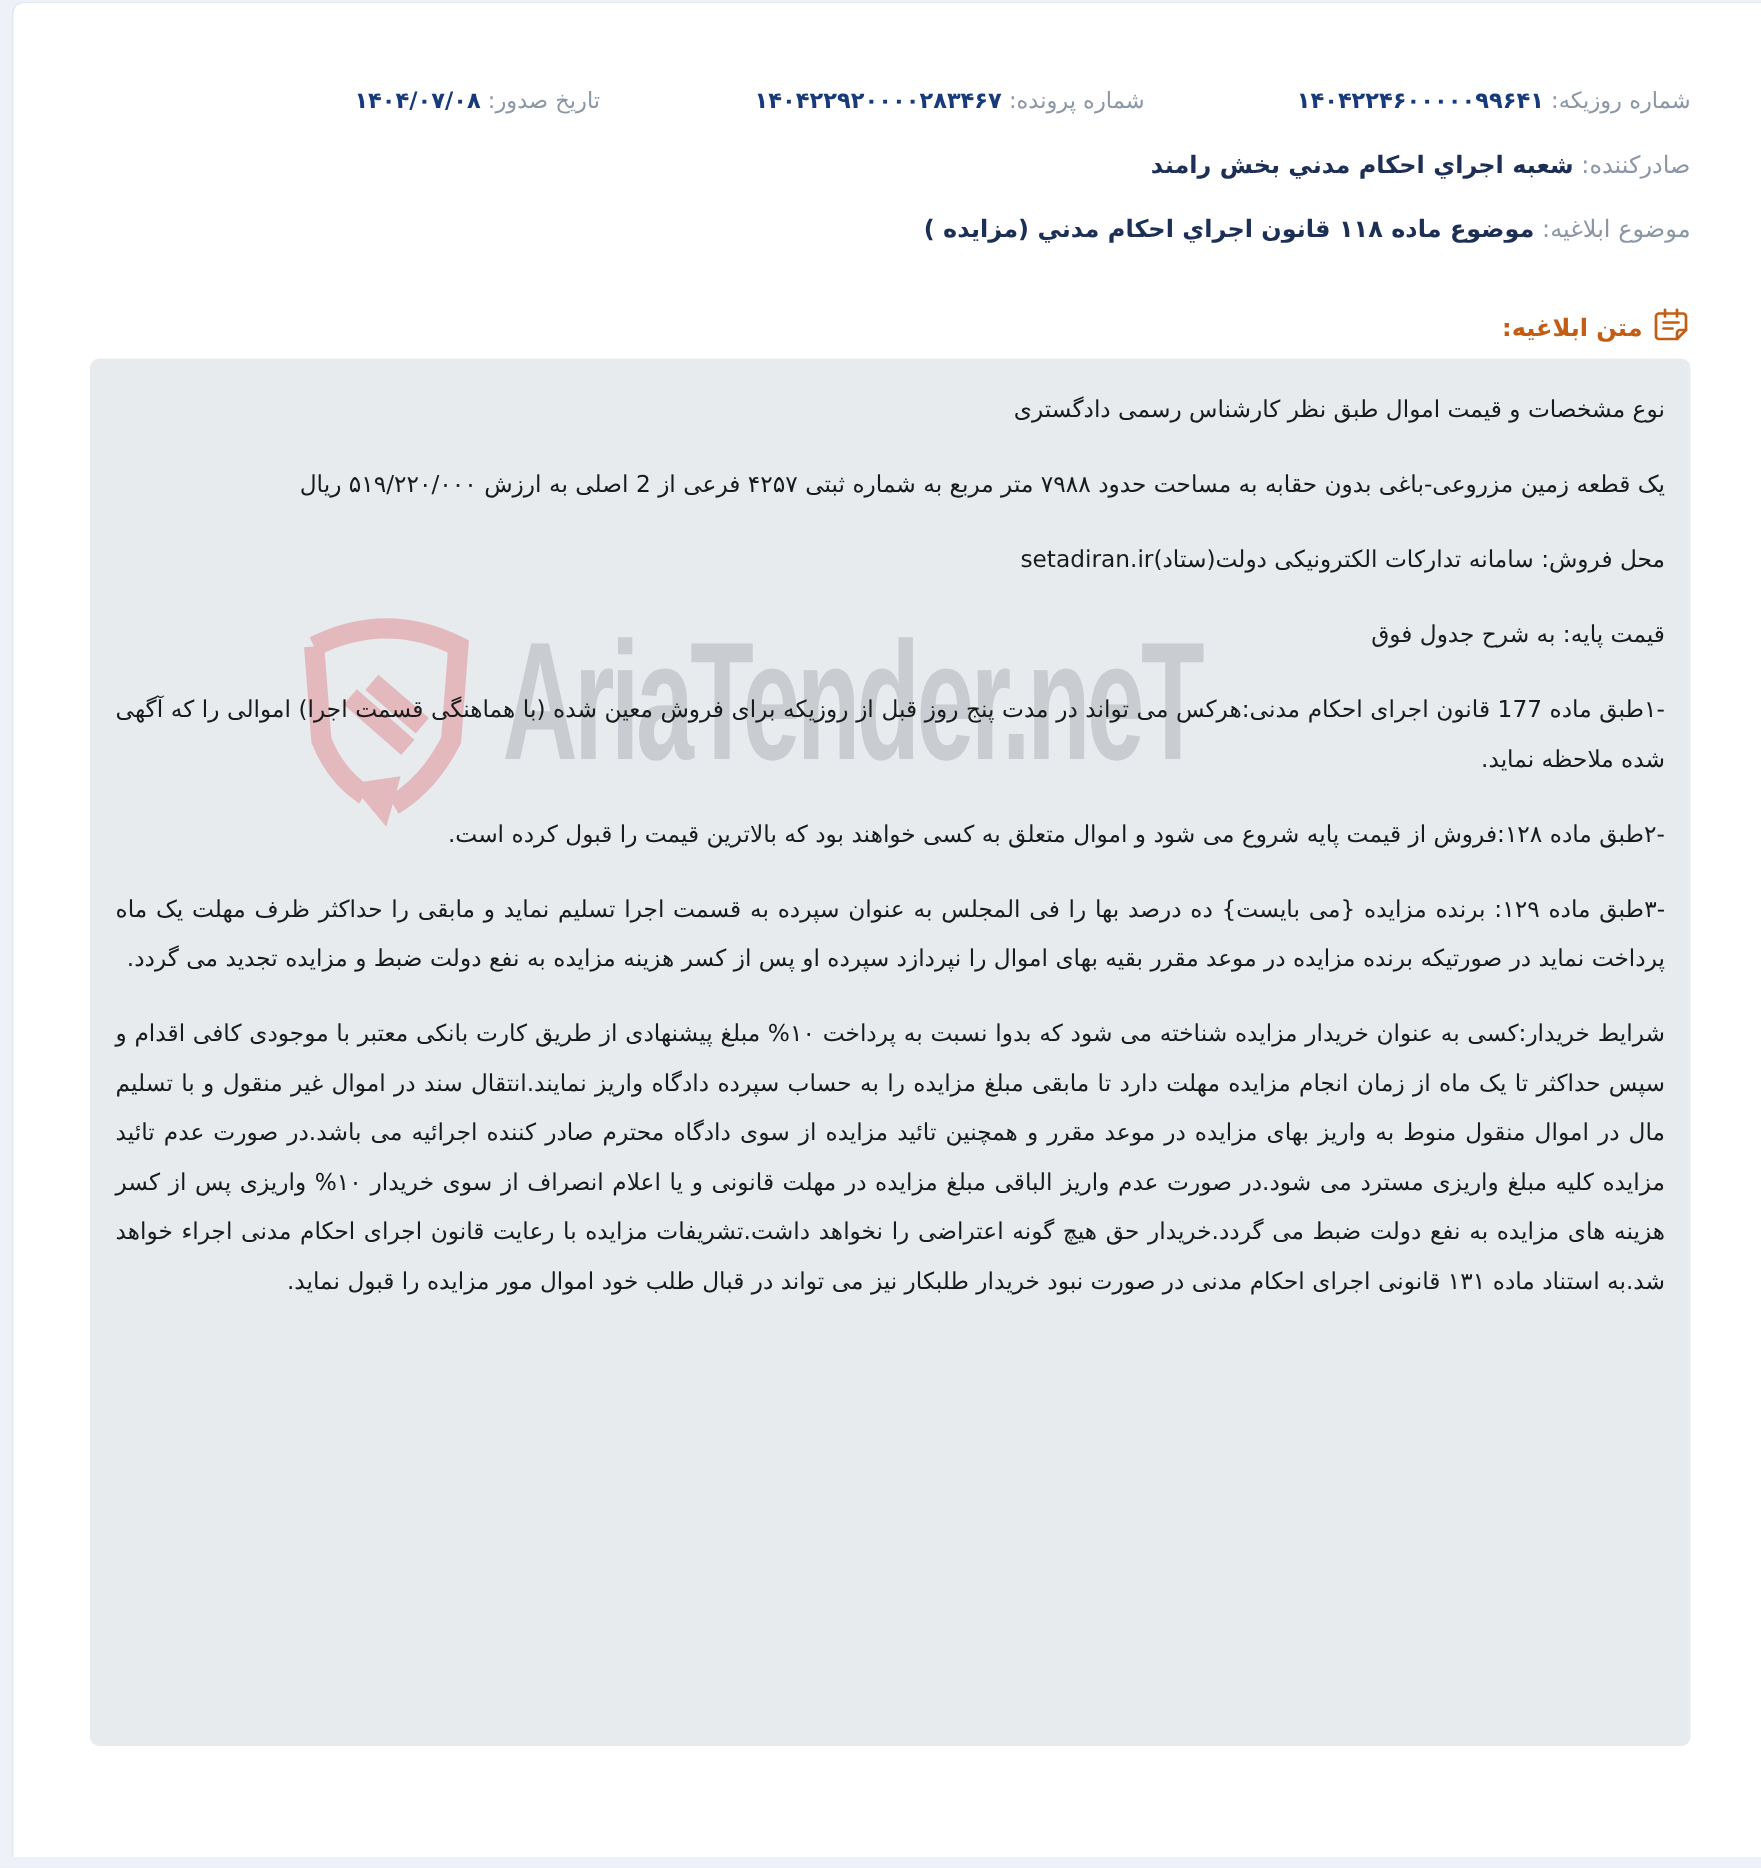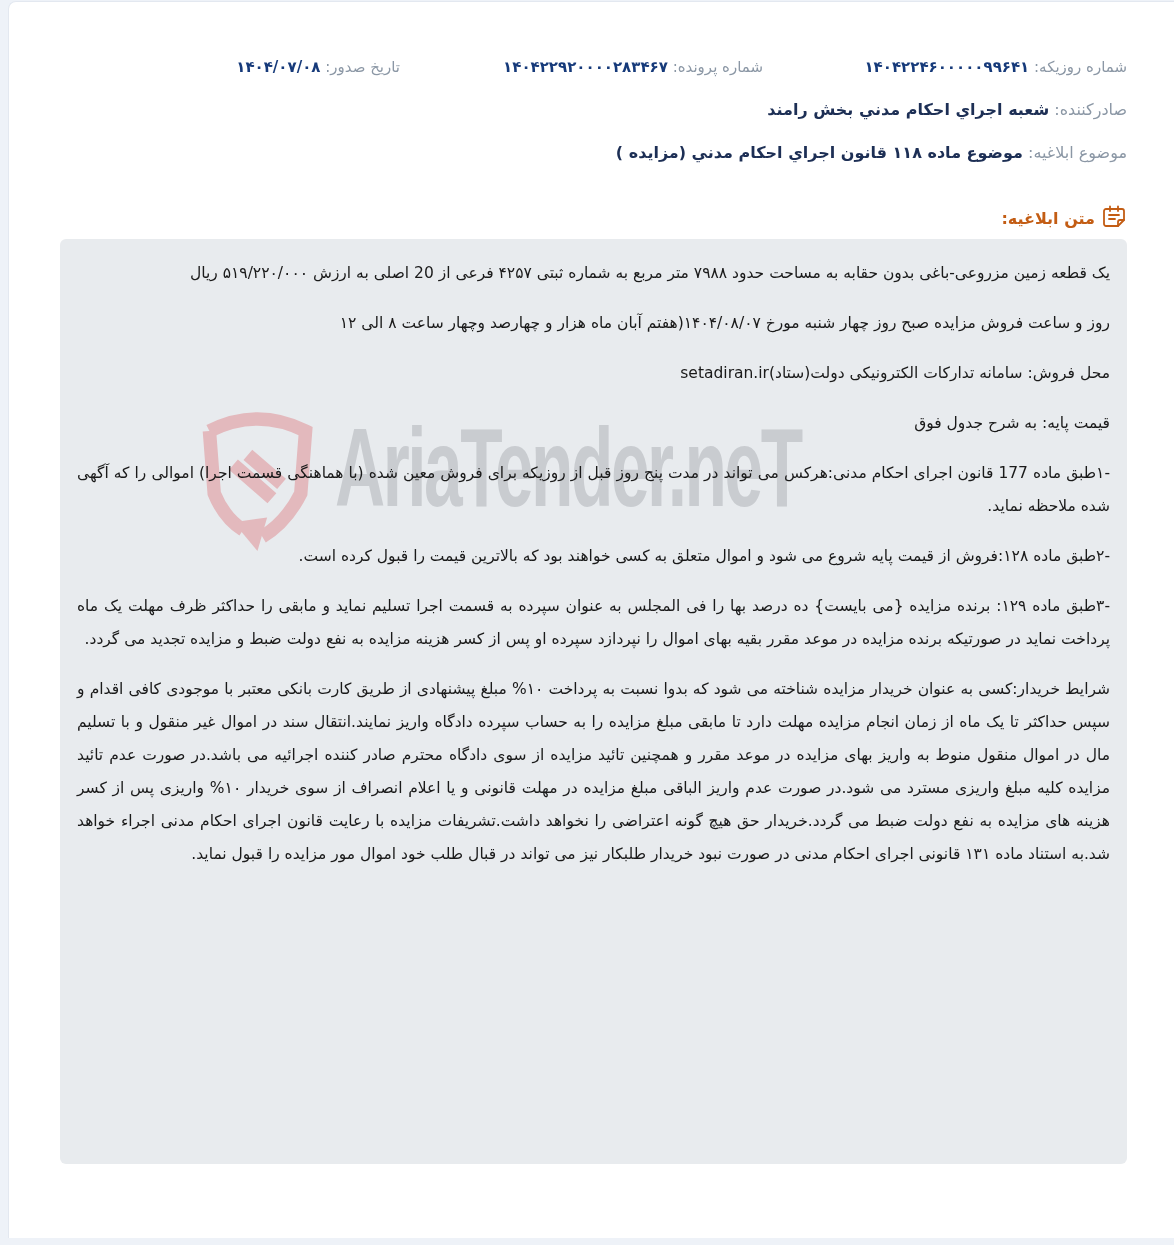--- a/index.html
+++ b/index.html
@@ -98,22 +98,22 @@
   <div class="watermark">
     <svg viewBox="0 0 130 150" width="125" height="150" style="position:absolute;left:0;top:0;">
       <path d="M15 25 Q65 0 115 25 L110 90 Q95 120 70 135" fill="none" stroke="#e3b9bd" stroke-width="14"></path>
       <path d="M15 25 L20 90 Q30 115 50 128" fill="none" stroke="#e3b9bd" stroke-width="14"></path>
       <path d="M40 60 L80 95 M55 50 L90 80" stroke="#e3b9bd" stroke-width="14"></path>
       <polygon points="40,120 65,150 75,115" fill="#e3b9bd"></polygon>
     </svg>
     <div class="wm-text">AriaTender.neT</div>
   </div>
   <div class="text-content">
-    <p>یک قطعه زمین مزروعی-باغی بدون حقابه به مساحت حدود ۷۹۸۸ متر مربع به شماره ثبتی ۴۲۵۷ فرعی از 20 اصلی به ارزش ۵۱۹/۲۲۰/۰۰۰ ریال</p>
-    <p>روز و ساعت فروش مزایده صبح روز چهار شنبه مورخ ۱۴۰۴/۰۸/۰۷(هفتم آبان ماه هزار و چهارصد وچهار ساعت ۸ الی ۱۲</p>
+    <p>نوع  مشخصات و قیمت اموال طبق نظر کارشناس رسمی دادگستری</p>
+    <p>یک قطعه زمین مزروعی-باغی بدون حقابه به مساحت حدود ۷۹۸۸ متر مربع به شماره ثبتی ۴۲۵۷ فرعی از 2 اصلی به ارزش ۵۱۹/۲۲۰/۰۰۰ ریال</p>
     <p>محل فروش: سامانه تدارکات الکترونیکی دولت(ستاد)setadiran.ir</p>
     <p>قیمت پایه: به شرح جدول فوق</p>
     <p>-۱طبق ماده 177 قانون اجرای احکام مدنی:هرکس می تواند در مدت پنج روز قبل از روزیکه برای فروش معین شده (با هماهنگی قسمت اجرا) اموالی را که آگهی شده ملاحظه نماید.</p>
     <p>-۲طبق ماده ۱۲۸:فروش از قیمت پایه شروع می شود و اموال متعلق به کسی خواهند بود که بالاترین قیمت را قبول کرده است.</p>
     <p>-۳طبق ماده ۱۲۹: برنده مزایده {می بایست} ده درصد بها را فی المجلس به عنوان سپرده به قسمت اجرا تسلیم نماید و مابقی را حداکثر ظرف مهلت یک ماه پرداخت نماید در صورتیکه برنده مزایده در موعد مقرر بقیه بهای اموال را نپردازد سپرده او پس از کسر هزینه مزایده به نفع دولت ضبط و مزایده تجدید می گردد.</p>
     <p>شرایط خریدار:کسی به عنوان خریدار مزایده شناخته می شود که بدوا نسبت به پرداخت ۱۰% مبلغ پیشنهادی از طریق کارت بانکی معتبر با موجودی کافی اقدام و سپس حداکثر تا یک ماه از زمان انجام مزایده مهلت دارد تا مابقی مبلغ مزایده را به حساب سپرده دادگاه واریز نمایند.انتقال سند در اموال غیر منقول و با تسلیم مال در اموال منقول منوط به واریز بهای مزایده در موعد مقرر و همچنین تائید مزایده از سوی دادگاه محترم صادر کننده اجرائیه می باشد.در صورت عدم تائید مزایده کلیه مبلغ واریزی مسترد می شود.در صورت عدم واریز الباقی مبلغ مزایده در مهلت قانونی و یا اعلام انصراف از سوی خریدار ۱۰% واریزی پس از کسر هزینه های مزایده به نفع دولت ضبط می گردد.خریدار حق هیچ گونه اعتراضی را نخواهد داشت.تشریفات مزایده با رعایت قانون اجرای احکام مدنی اجراء خواهد شد.به استناد ماده ۱۳۱ قانونی اجرای احکام مدنی در صورت نبود خریدار طلبکار نیز می تواند در قبال طلب خود اموال مور مزایده را قبول نماید.</p>
   </div>
 </div>
 
 </body></html>

